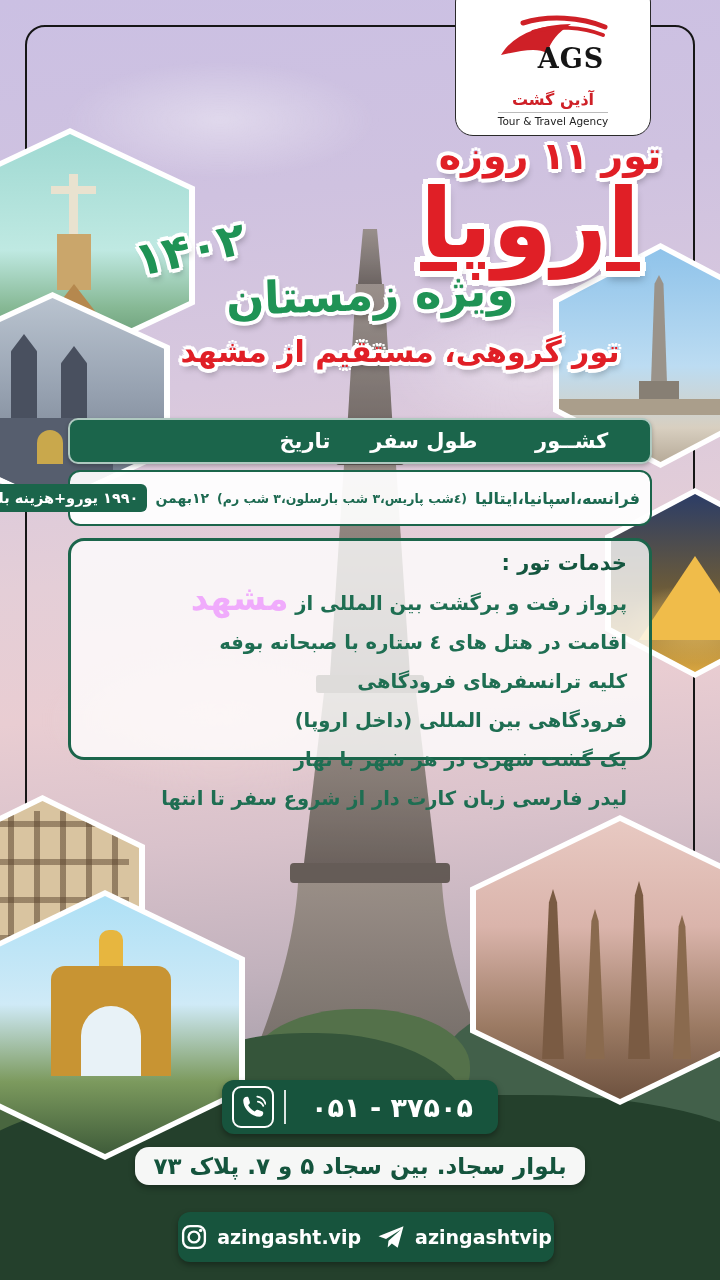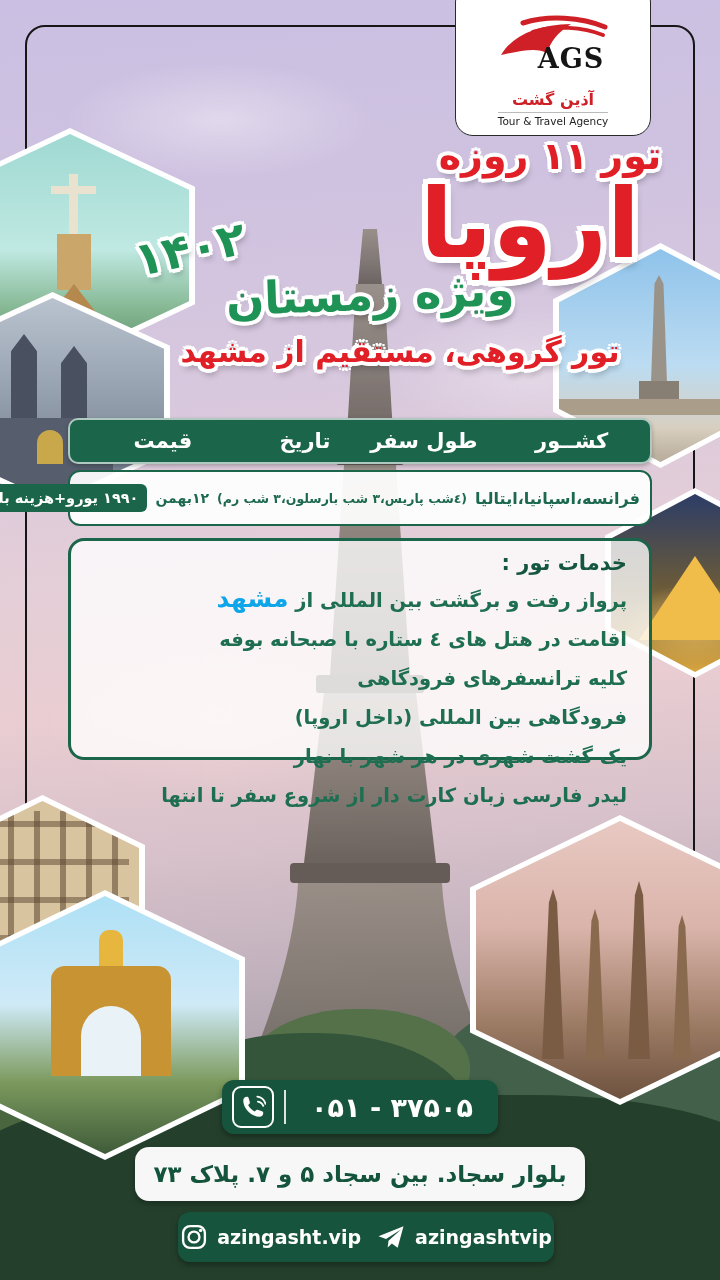--- a/index.html
+++ b/index.html
@@ -75,21 +75,21 @@
     display:flex;flex-direction:column;align-items:center;justify-content:flex-end;
     padding-bottom:8px;box-sizing:border-box;}
   .logo-abbr{font-family:"DejaVu Serif",serif;font-weight:bold;font-size:27px;color:#151515;
     letter-spacing:1px;line-height:1;margin-top:-14px;margin-left:36px;}
   .logo-fa{color:#cf2027;font-size:16px;font-weight:bold;margin-top:18px;}
   .logo-tagline{color:#222;font-size:10.5px;margin-top:3px;border-top:1px solid #bbb;padding-top:2px;}
   
   .tsw{text-shadow:-3px -3px 0 #fff,3px -3px 0 #fff,-3px 3px 0 #fff,3px 3px 0 #fff,
     -4px 0 0 #fff,4px 0 0 #fff,0 -4px 0 #fff,0 4px 0 #fff,2px 6px 6px rgba(0,0,0,.28);}
   .tsw-big{text-shadow:-5px -5px 0 #fff,5px -5px 0 #fff,-5px 5px 0 #fff,5px 5px 0 #fff,
-    -6px 0 0 #fff,6px 0 0 #fff,0 -6px 0 #fff,0 6px 0 #fff,3px 8px 8px rgba(0,0,0,.3);}
+    -6px 0 0 #fff,6px 0 0 #fff,0 -6px 0 #fff,0 6px 0 #fff,3px 8px 8px rgba(0,0,0,.3);text-decoration:underline;}
   .t-red{color:#e01f26;}
   .t-green{color:#1f9355;}
   .headline{position:absolute;z-index:4;font-weight:bold;white-space:nowrap;direction:rtl;}
   .h-tour{left:430px;top:134px;width:240px;text-align:center;font-size:38px;}
   .h-dest{left:400px;top:168px;width:260px;text-align:center;font-size:96px;}
   .h-year{left:110px;top:222px;width:160px;text-align:center;font-size:46px;transform:rotate(-12deg);}
   .h-season{left:150px;top:268px;width:440px;text-align:center;font-size:45px;transform:rotate(-2deg);}
   .h-sub{left:140px;top:334px;width:520px;text-align:center;font-size:30px;}
   
   .thead{position:absolute;left:68px;top:418px;width:584px;height:46px;z-index:4;
@@ -106,30 +106,30 @@
   .trow .duration{font-size:12.5px;font-weight:bold;}
   .trow .date{font-size:14px;font-weight:bold;text-align:right;}
   .price-badge{margin-right:auto;background:#1b654b;color:#fff;font-weight:bold;font-size:14.5px;
     padding:6px 9px;border-radius:6px;}
   
   .services{position:absolute;left:68px;top:538px;width:584px;height:222px;z-index:4;
     background:rgba(255,255,255,.78);border:3px solid #1b654b;border-radius:16px;
     box-sizing:border-box;padding:10px 22px;direction:rtl;text-align:right;}
   .svc-title{color:#14563f;font-weight:bold;font-size:21px;margin-bottom:4px;}
   .svc{color:#1e6e52;font-weight:bold;font-size:19.5px;line-height:39px;white-space:nowrap;}
-  .svc .hl{color:#0ea5e9;font-size:25px;font-weight:bold;}
+  .svc .hl{color:#f0abfc;font-size:34px;font-weight:bold;}
   
   .phone-bar{position:absolute;left:222px;top:1080px;width:276px;height:54px;z-index:5;
     background:#17543d;border-radius:12px;display:flex;align-items:center;gap:10px;
     padding:5px 10px;box-sizing:border-box;box-shadow:0 3px 6px rgba(0,0,0,.35);}
   .phone-ic{width:38px;height:38px;border:2.5px solid #fff;border-radius:9px;flex:0 0 auto;
     display:flex;align-items:center;justify-content:center;}
   .phone-div{width:2px;height:34px;background:rgba(255,255,255,.85);flex:0 0 auto;}
   .phone-num{color:#fff;font-weight:bold;font-size:27px;letter-spacing:2px;direction:ltr;flex:1;text-align:center;}
-  .addr-bar{position:absolute;left:135px;top:1147px;width:450px;height:54px;z-index:5;
+  .addr-bar{position:absolute;left:135px;top:1147px;width:450px;height:38px;z-index:5;
     background:rgba(255,255,255,.96);border-radius:14px;display:flex;align-items:center;justify-content:center;
     color:#14543d;font-weight:bold;font-size:23px;direction:rtl;box-shadow:0 3px 6px rgba(0,0,0,.3);}
   .social-bar{position:absolute;left:178px;top:1212px;width:376px;height:50px;z-index:5;
     background:#17543d;border-radius:12px;display:flex;align-items:center;justify-content:center;gap:9px;
     color:#fff;font-weight:bold;font-size:19px;box-shadow:0 3px 6px rgba(0,0,0,.35);}
   .social-bar svg{flex:0 0 auto;}
 </style>
 </head>
 <body>
 
@@ -238,21 +238,20 @@
   <div class="headline h-tour t-red tsw">تور ۱۱ روزه</div>
   <div class="headline h-dest t-red tsw-big">اروپا</div>
   <div class="headline h-year t-green tsw">۱۴۰۲</div>
   <div class="headline h-season t-green tsw">ویژه زمستان</div>
   <div class="headline h-sub t-red tsw">تور گروهی، مستقیم از مشهد</div>
 
   <div class="thead">
     <div class="col col-country">کشــور</div>
     <div class="col col-duration">طول سفر</div>
     <div class="col col-date">تاریخ</div>
-    <div class="col col-price">قیمت</div>
   </div>
 
   <div class="trow">
     <span class="countries">فرانسه،اسپانیا،ایتالیا</span>
     <span class="duration">(٤شب پاریس،٣ شب بارسلون،٣ شب رم)</span>
     <span class="date">۱۲بهمن</span>
     <span class="price-badge">۱۹۹۰ یورو+هزینه بلیط</span>
   </div>
 
   <div class="services">

